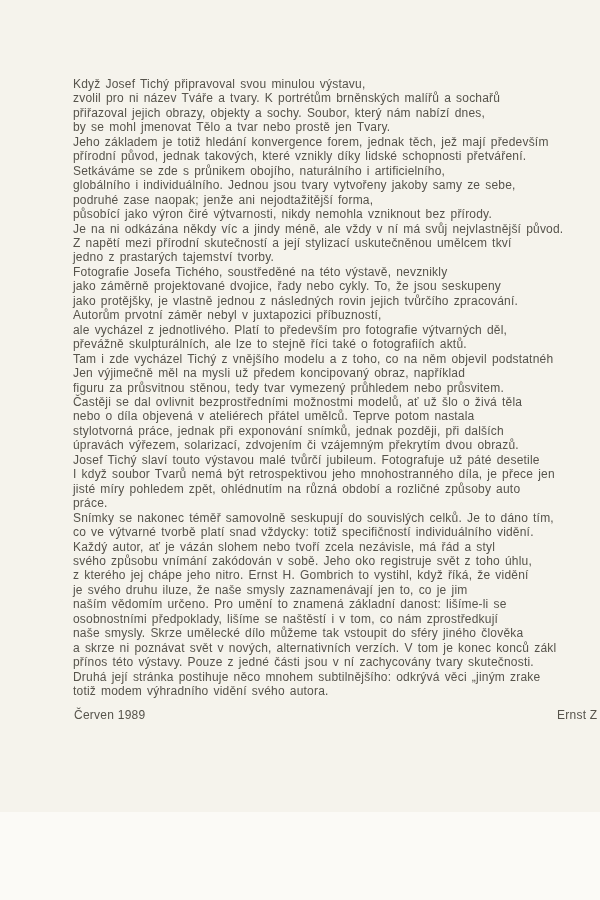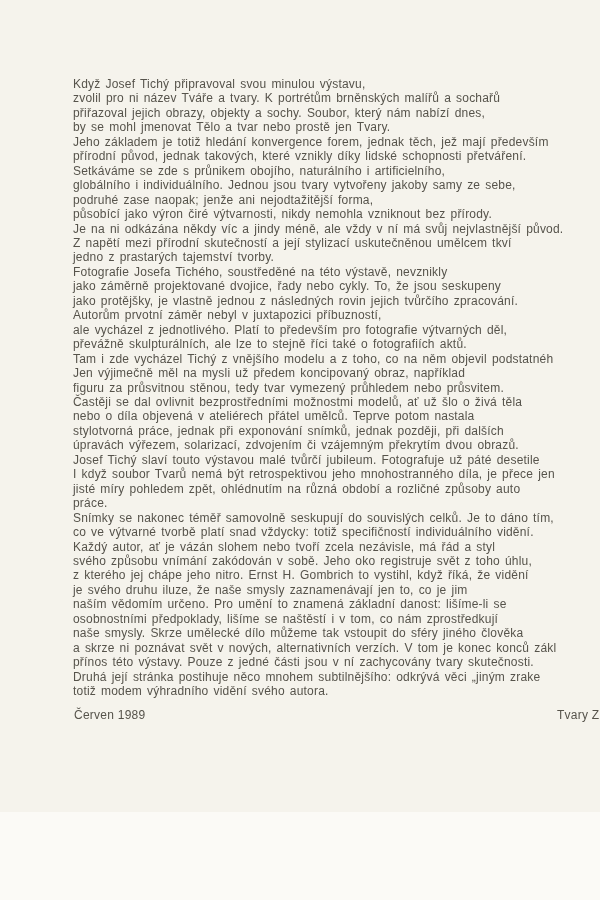--- a/index.html
+++ b/index.html
@@ -106,14 +106,14 @@
     <div class="text-line">osobnostními předpoklady, lišíme se naštěstí i v tom, co nám zprostředkují</div>
     <div class="text-line">naše smysly. Skrze umělecké dílo můžeme tak vstoupit do sféry jiného člověka</div>
     <div class="text-line">a skrze ni poznávat svět v nových, alternativních verzích. V tom je konec konců zákl</div>
     <div class="text-line">přínos této výstavy. Pouze z jedné části jsou v ní zachycovány tvary skutečnosti.</div>
     <div class="text-line">Druhá její stránka postihuje něco mnohem subtilnějšího: odkrývá věci „jiným zrake</div>
     <div class="text-line">totiž modem výhradního vidění svého autora.</div>
   </div>
 
 <div class="page-footer">
   <span class="footer-date">Červen 1989</span>
-  <span class="footer-author">Tvary Z</span>
+  <span class="footer-author">Ernst Z</span>
 </div>
 
 </body></html>

